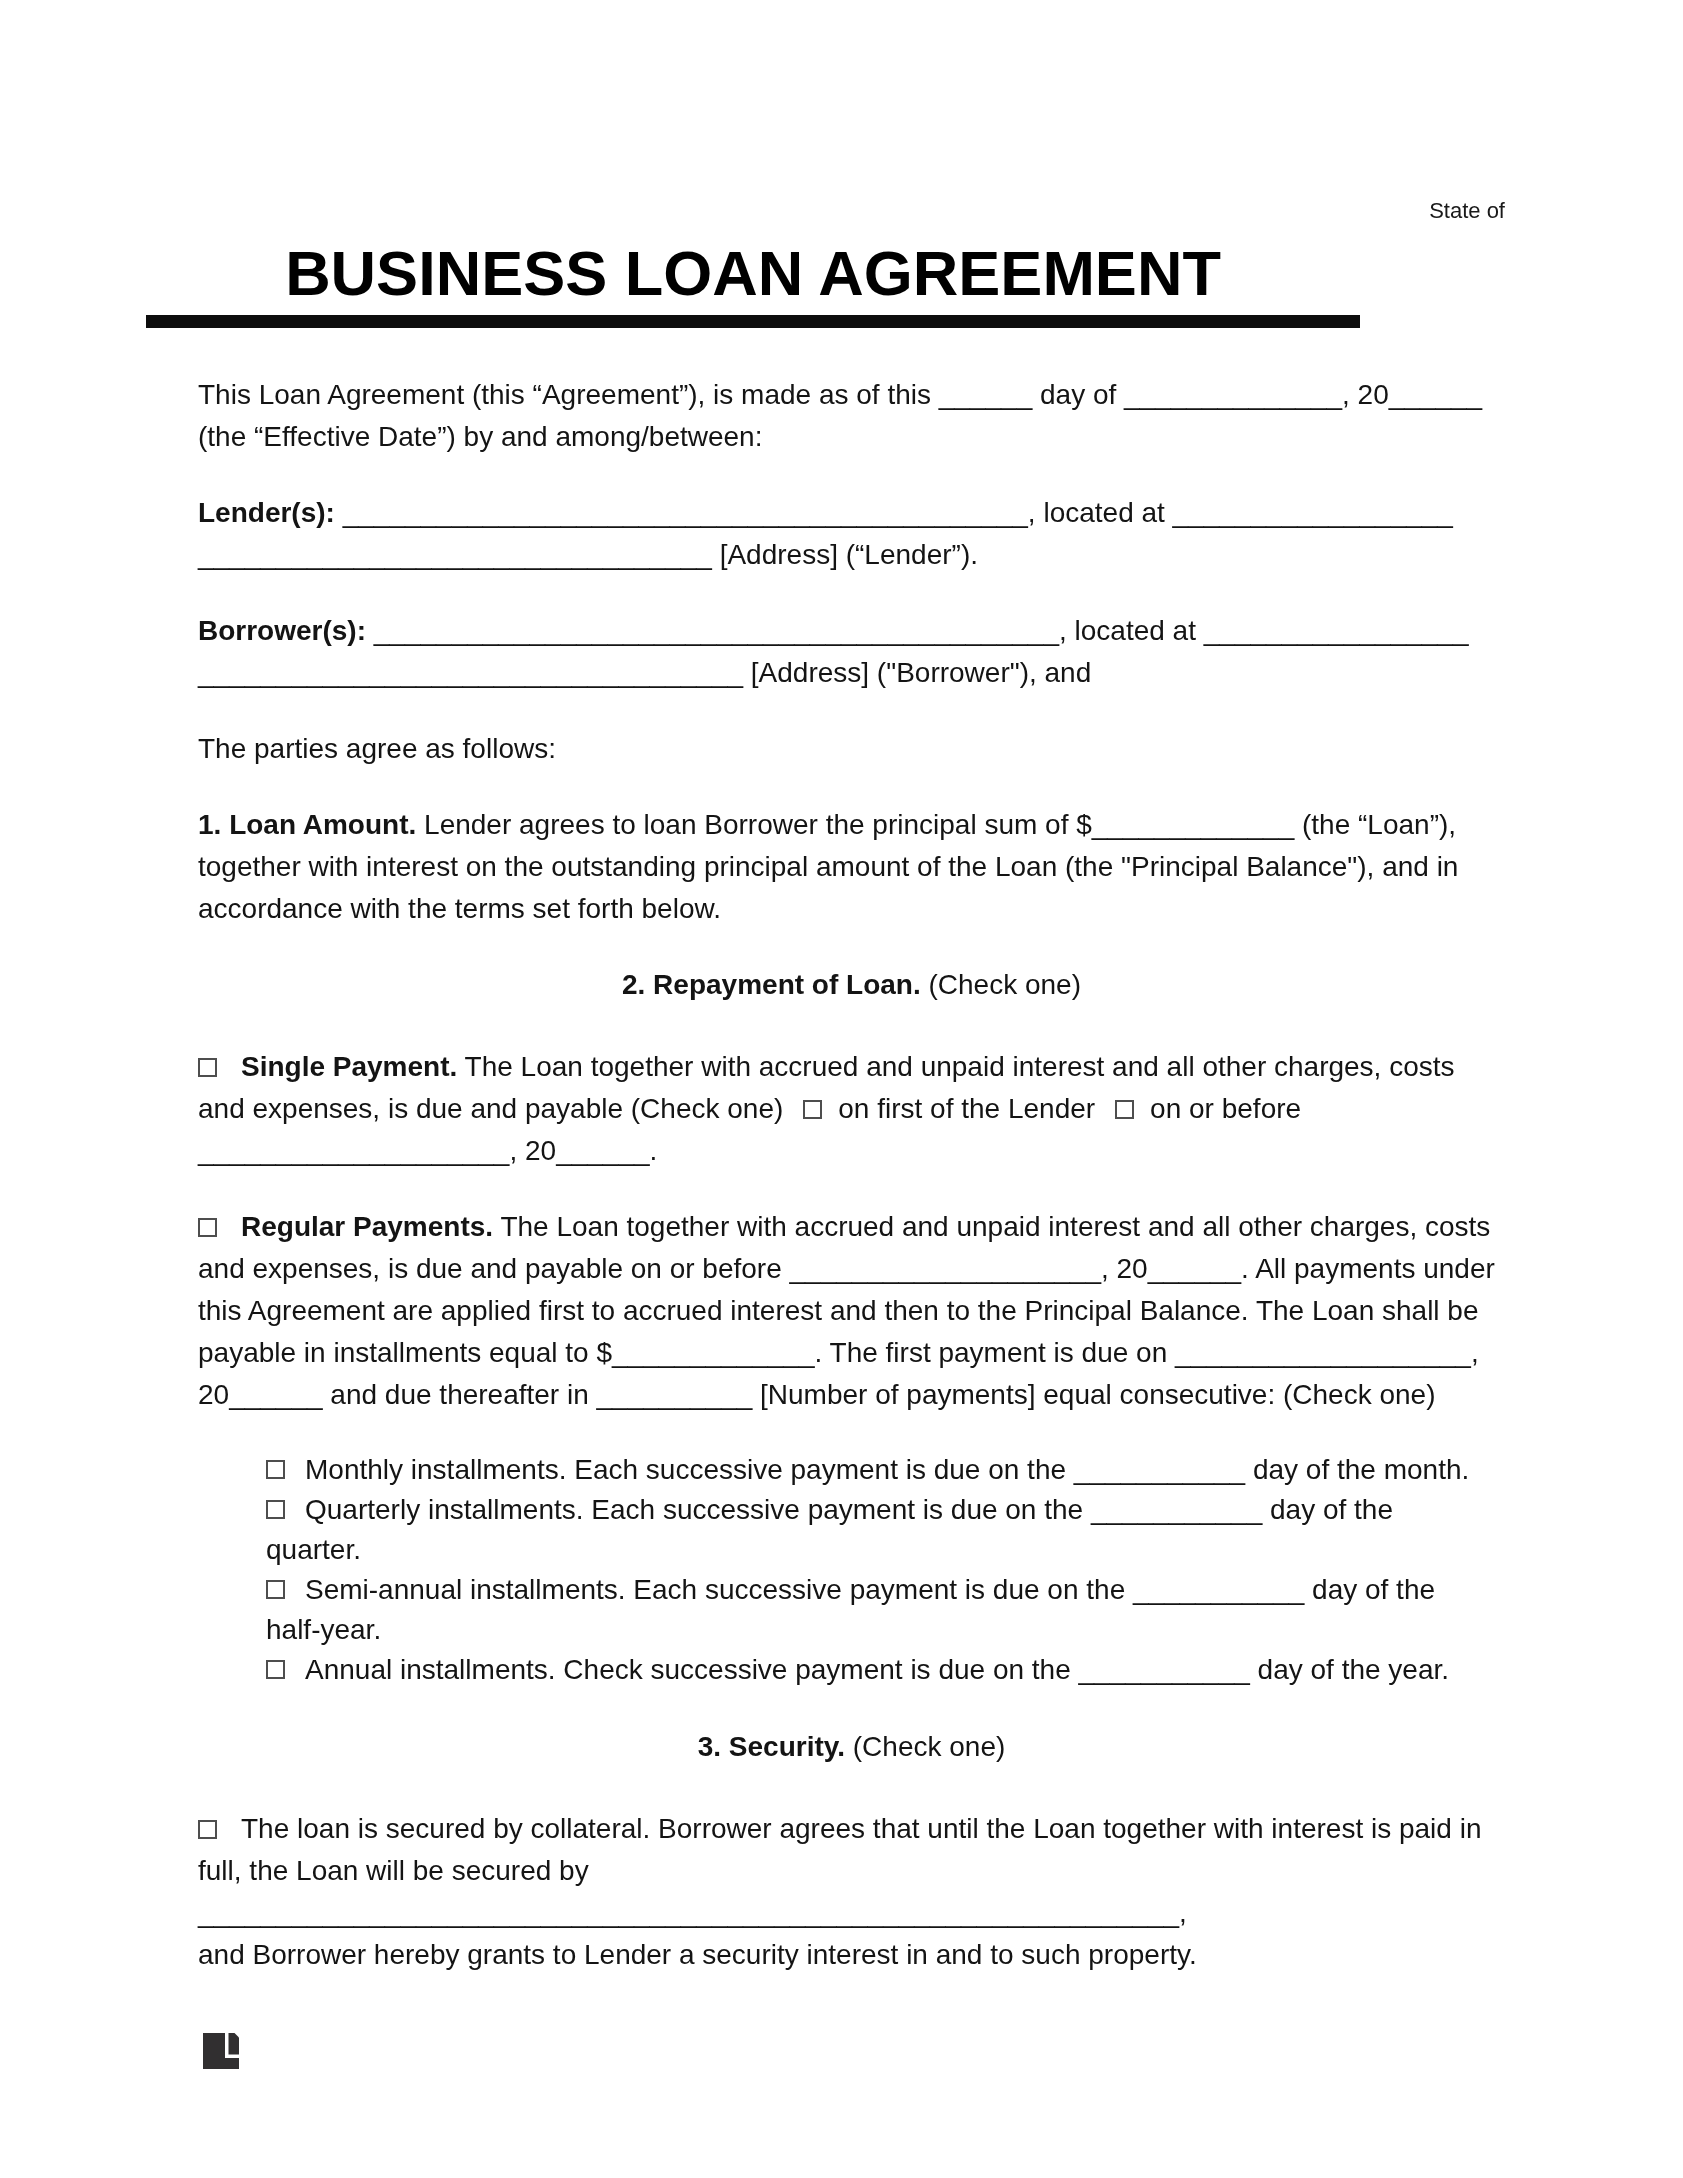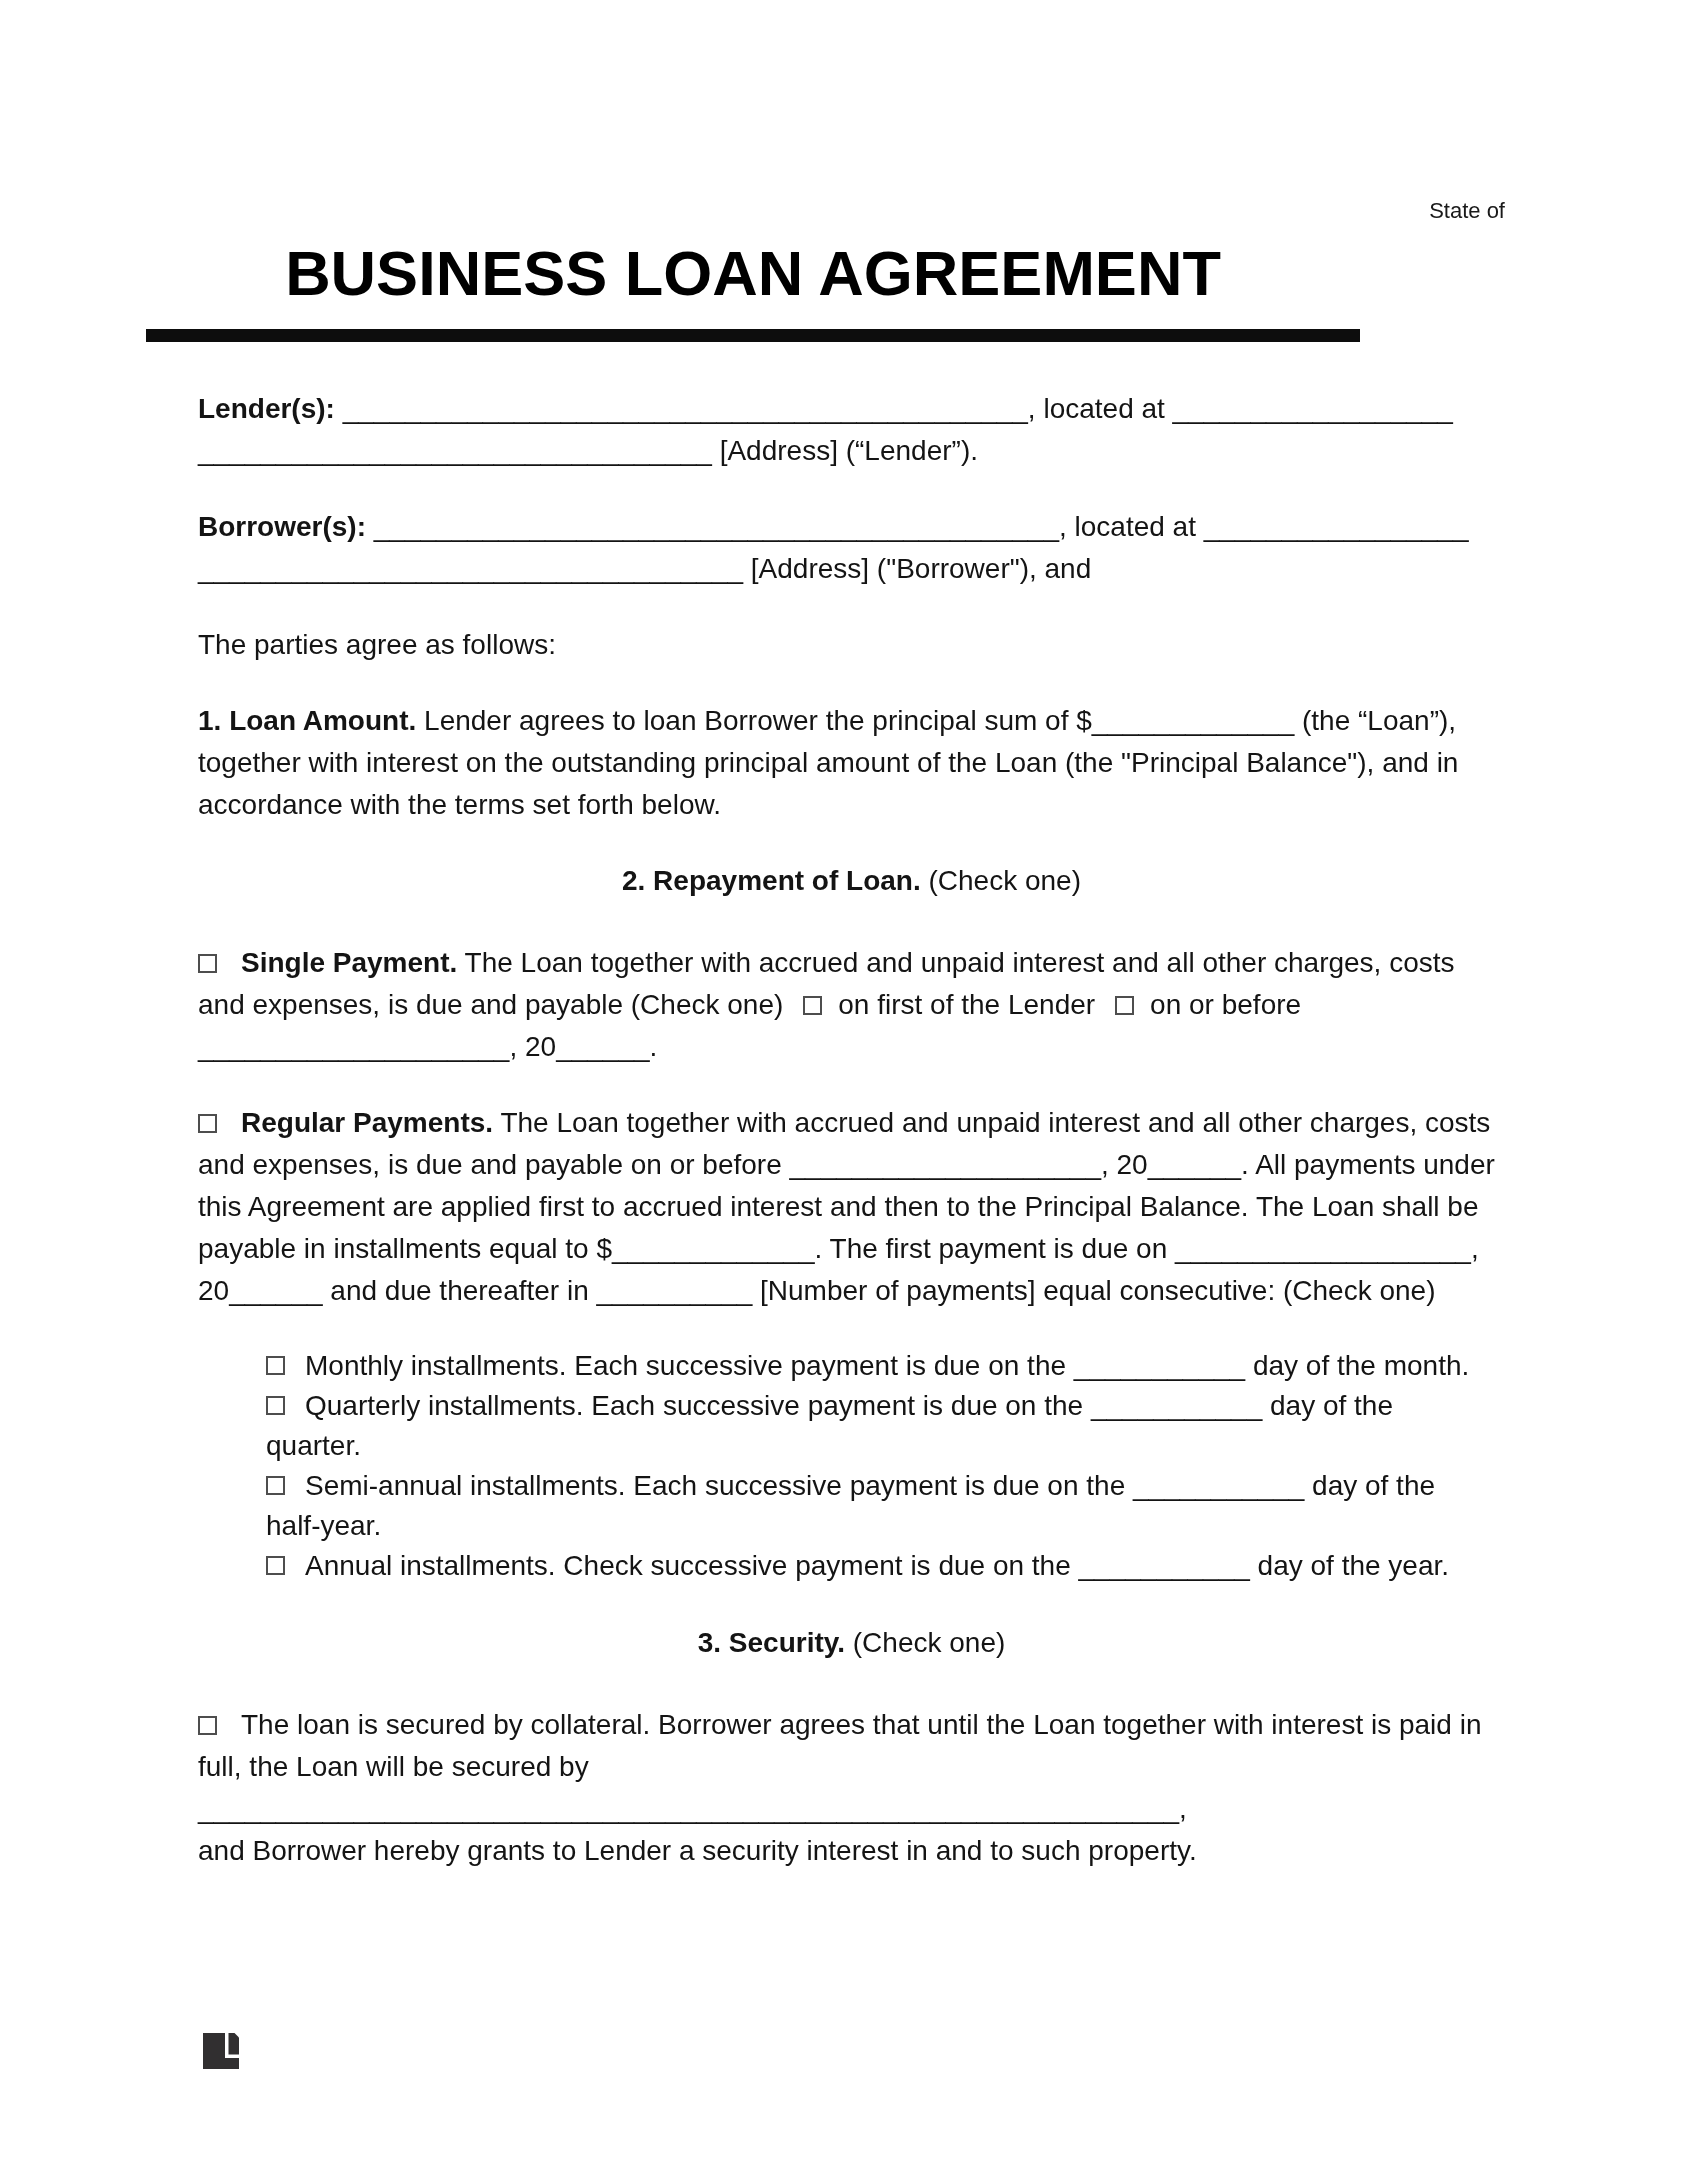--- a/index.html
+++ b/index.html
@@ -18,21 +18,21 @@
     font-size: 22px;
     line-height: 30px;
     margin: 0 0 12px 2px;
     color: #1a1a1a;
     text-align: right;
   }
   .title-block {
     width: 1214px;
     margin-left: -52px;
     border-bottom: 13px solid #0d0d0d;
-    padding-bottom: 20px;
+    padding-bottom: 6px;
     margin-bottom: 46px;
     text-align: center;
   }
   h1.doc-title {
     margin: 0;
     font-size: 63px;
     line-height: 71px;
     font-weight: bold;
     color: #000000;
     letter-spacing: 0px;
@@ -75,20 +75,22 @@
 <body>
 
 <div class="page">
 
   <div class="state-of">State of</div>
 
   <div class="title-block">
       <h1 class="doc-title">BUSINESS LOAN AGREEMENT</h1>
     </div>
 
+  <p class="para"><span>This Loan Agreement (this “Agreement”), is made as of this ______ day of ______________, 20______
+(the “Effective Date”) by and among/between:</span></p>
 
   <p class="para"><strong>Lender(s):</strong><span> ____________________________________________, located at __________________
 _________________________________ [Address] (“Lender”).</span></p>
 
   <p class="para"><strong>Borrower(s):</strong><span> ____________________________________________, located at _________________
 ___________________________________ [Address] ("Borrower"), and</span></p>
 
   <p class="para">The parties agree as follows:</p>
 
   <p class="para"><strong>1. Loan Amount.</strong><span> Lender agrees to loan Borrower the principal sum of $_____________ (the “Loan”),

